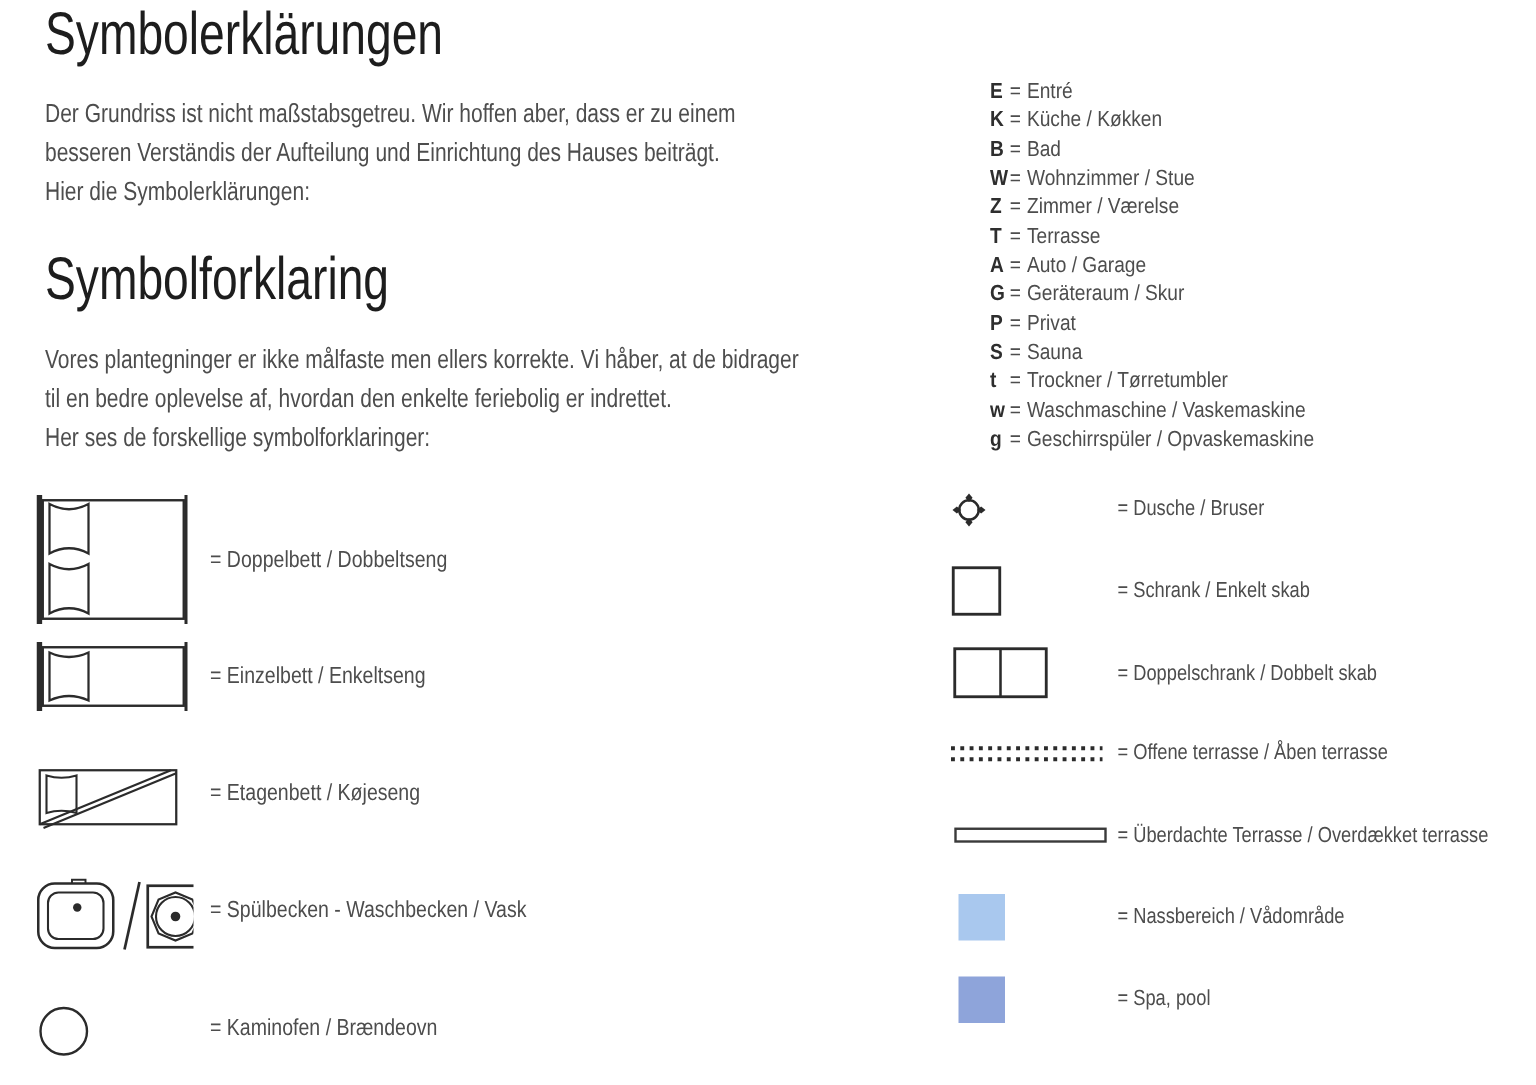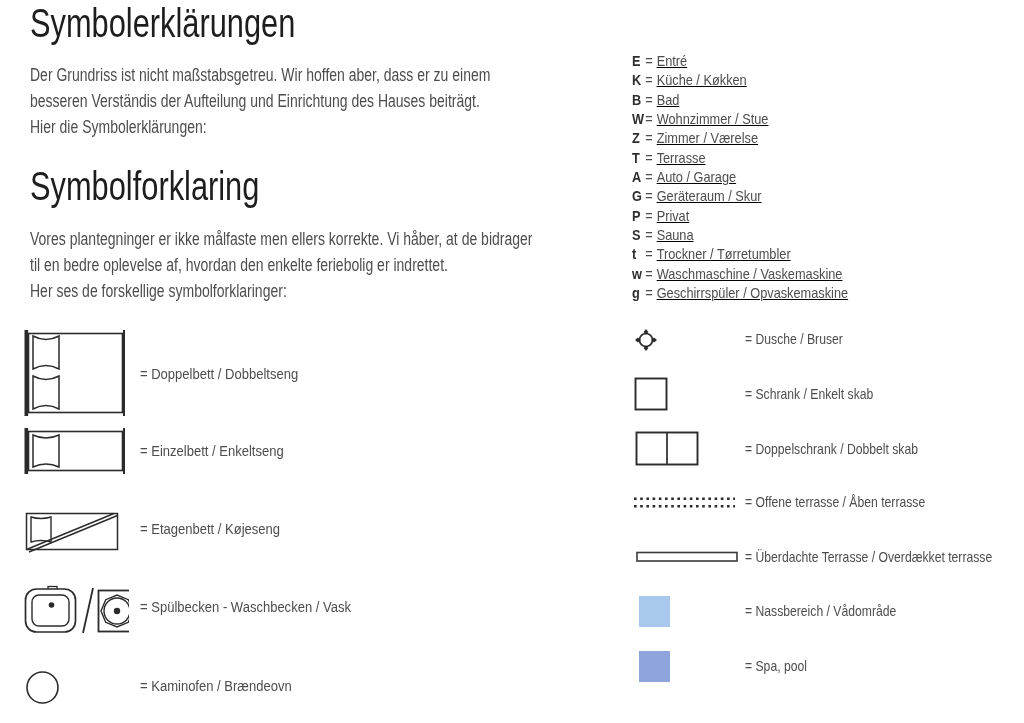--- a/index.html
+++ b/index.html
@@ -10,21 +10,21 @@
   }
   .abs { position:absolute; }
   .h-title {
     font-size:40px; font-weight:400; color:#1d1d1d; white-space:nowrap;
     transform:scaleX(0.77); transform-origin:0 0; letter-spacing:0px; line-height:46px;
   }
   .para {
     font-size:17.5px; color:#4d4d4d; line-height:26px; white-space:pre-line;
     transform:scaleX(0.80); transform-origin:0 0; width:700px;
   }
-  .abbr-list { left:632px; top:52px;text-decoration:underline; }
+  .abbr-list { left:660px; top:52px; }
   .abbr-row {
     white-space:nowrap; font-size:14.5px; line-height:19.35px; color:#4d4d4d;
     transform:scaleX(0.88); transform-origin:0 0;
   }
   .abbr-letter { display:inline-block; width:15px; font-weight:bold; color:#2e2e2e; }
   .abbr-eq { display:inline-block; width:13px; color:#4d4d4d; }
   .sym-label {
     position:absolute; white-space:nowrap; color:#4d4d4d;
     transform:scaleX(0.84); transform-origin:0 50%;
   }

